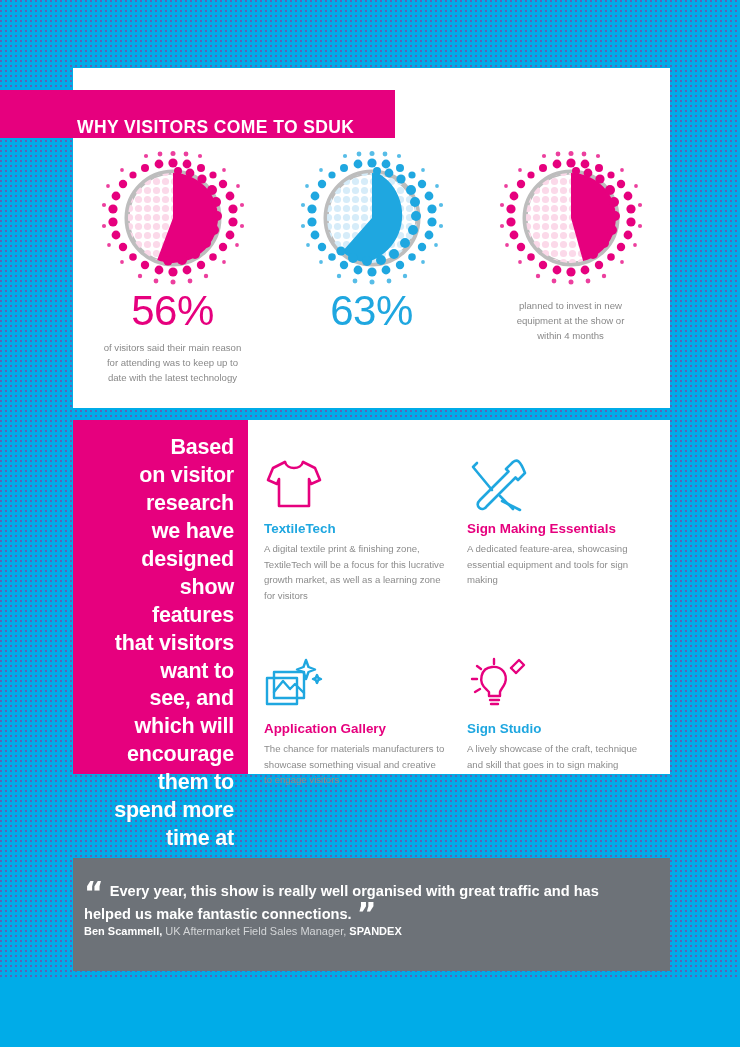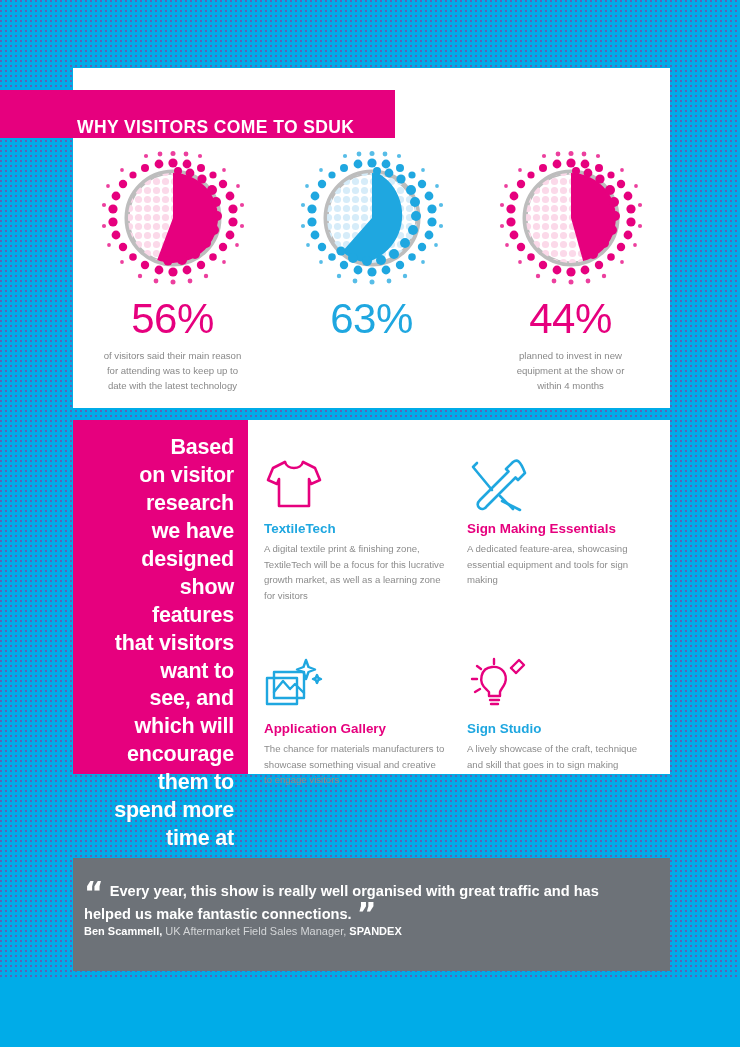--- a/index.html
+++ b/index.html
@@ -81,21 +81,21 @@
     position: relative;
     width: 150px;
     height: 140px;
   }
   .donut-wrap svg { display: block; }
 
   .stat-pct {
     font-size: 42px;
     font-weight: 300;
     line-height: 1;
-    margin-top: 8px;
+    margin-top: 0;
     letter-spacing: -0.5px;
   }
   .stat-pct.pink { color: #e6007e; }
   .stat-pct.blue { color: #1fa7e0; }
 
   .stat-caption {
     margin-top: 9px;
     font-size: 9.6px;
     line-height: 1.55;
     color: #898989;
@@ -461,21 +461,20 @@
               <circle cx="119" cy="66" r="5"></circle>
             <circle cx="116" cy="80" r="5"></circle>
               <circle cx="108" cy="93" r="5"></circle>
               <circle cx="97" cy="104" r="5"></circle>
             <circle cx="104" cy="29" r="4.6"></circle>
               <circle cx="92" cy="23" r="4.4"></circle>
               <circle cx="80" cy="21" r="4"></circle>
           </g>
         </svg>
       </div>
-      <div class="stat-pct pink">44%</div>
       <div class="stat-caption">planned to invest in new
 equipment at the show or
 within 4 months</div>
     </div>
 
   </div>
 
   <div id="features-block">
 
     <div id="intro-panel">

